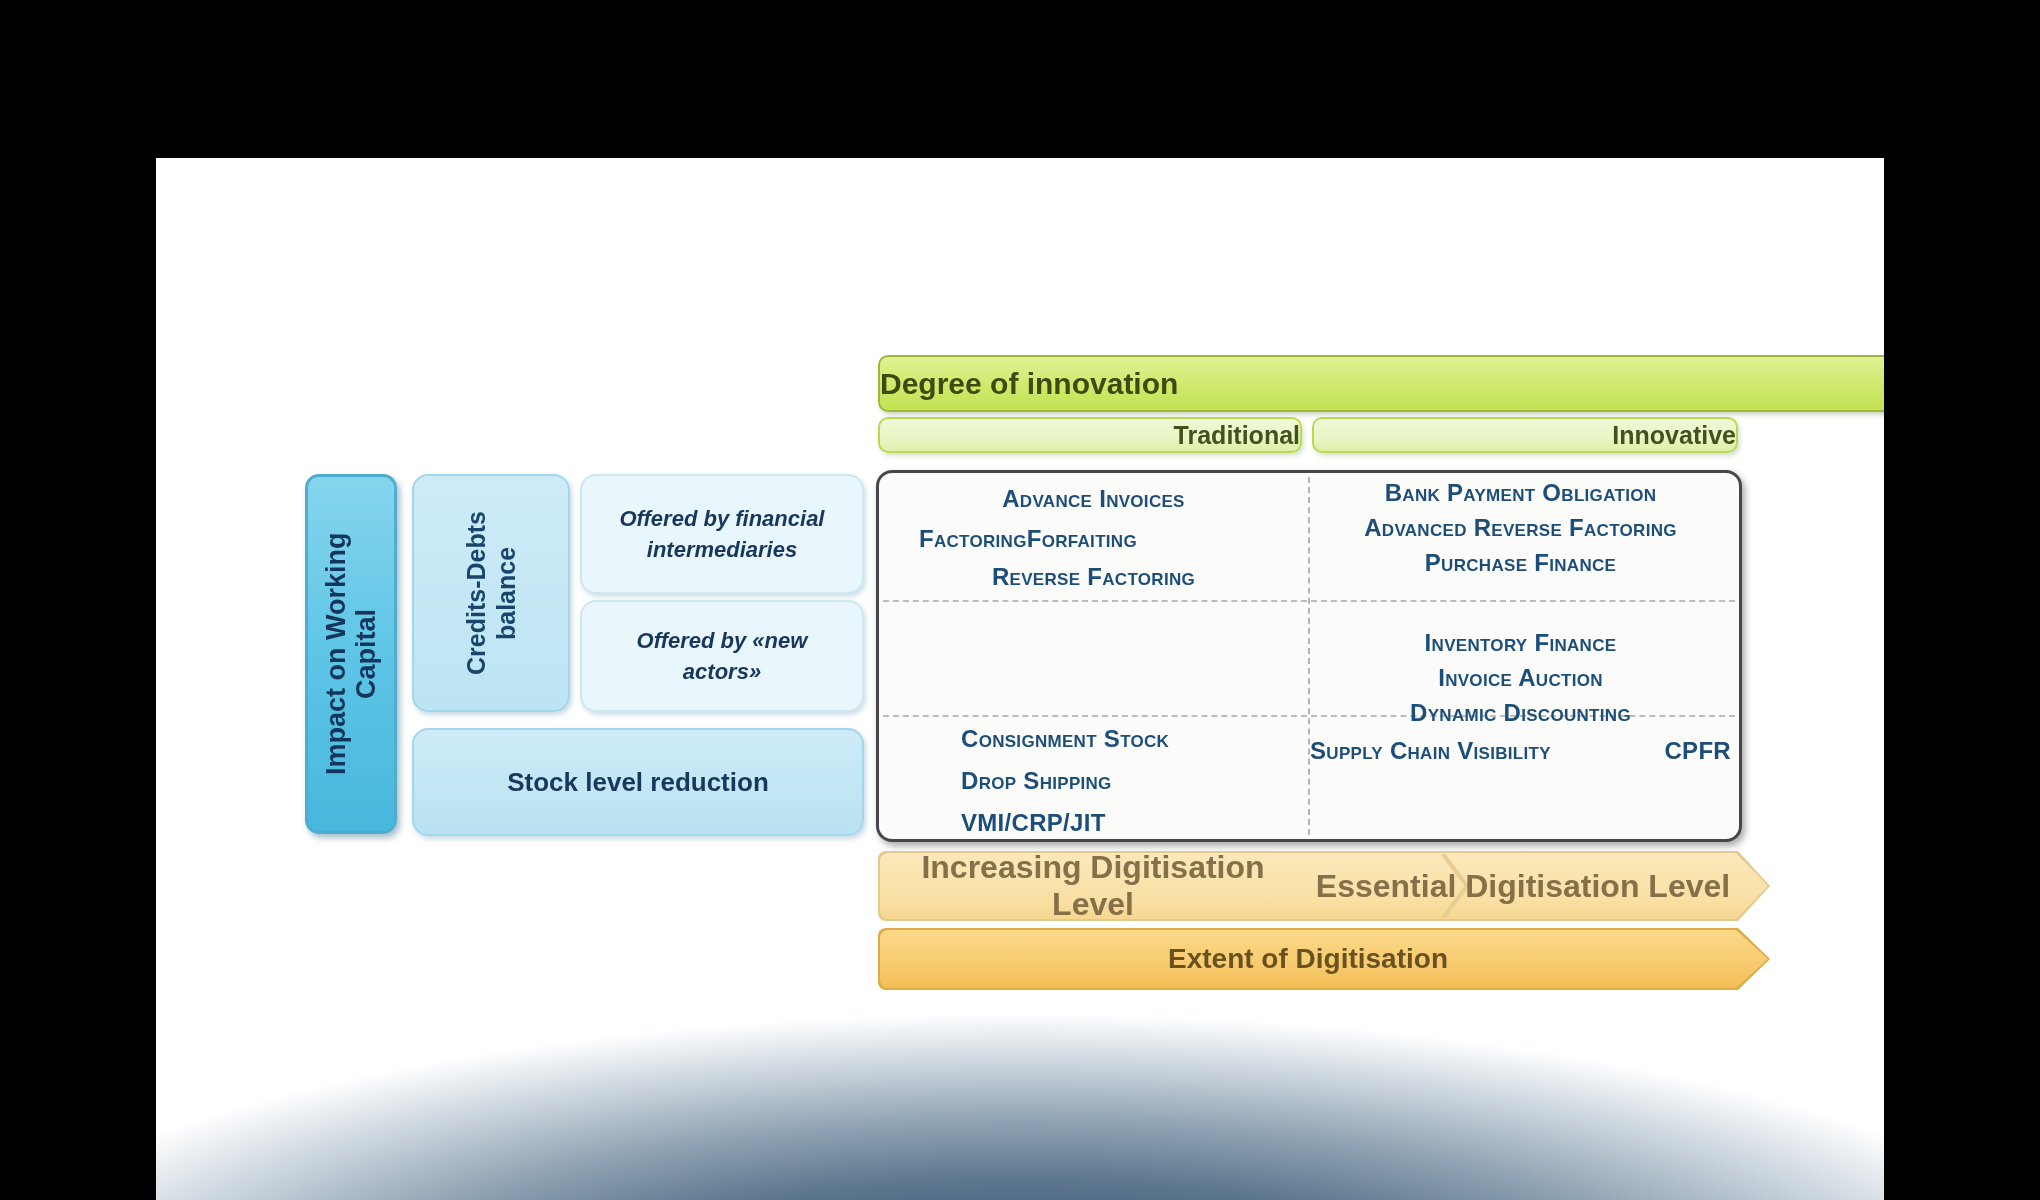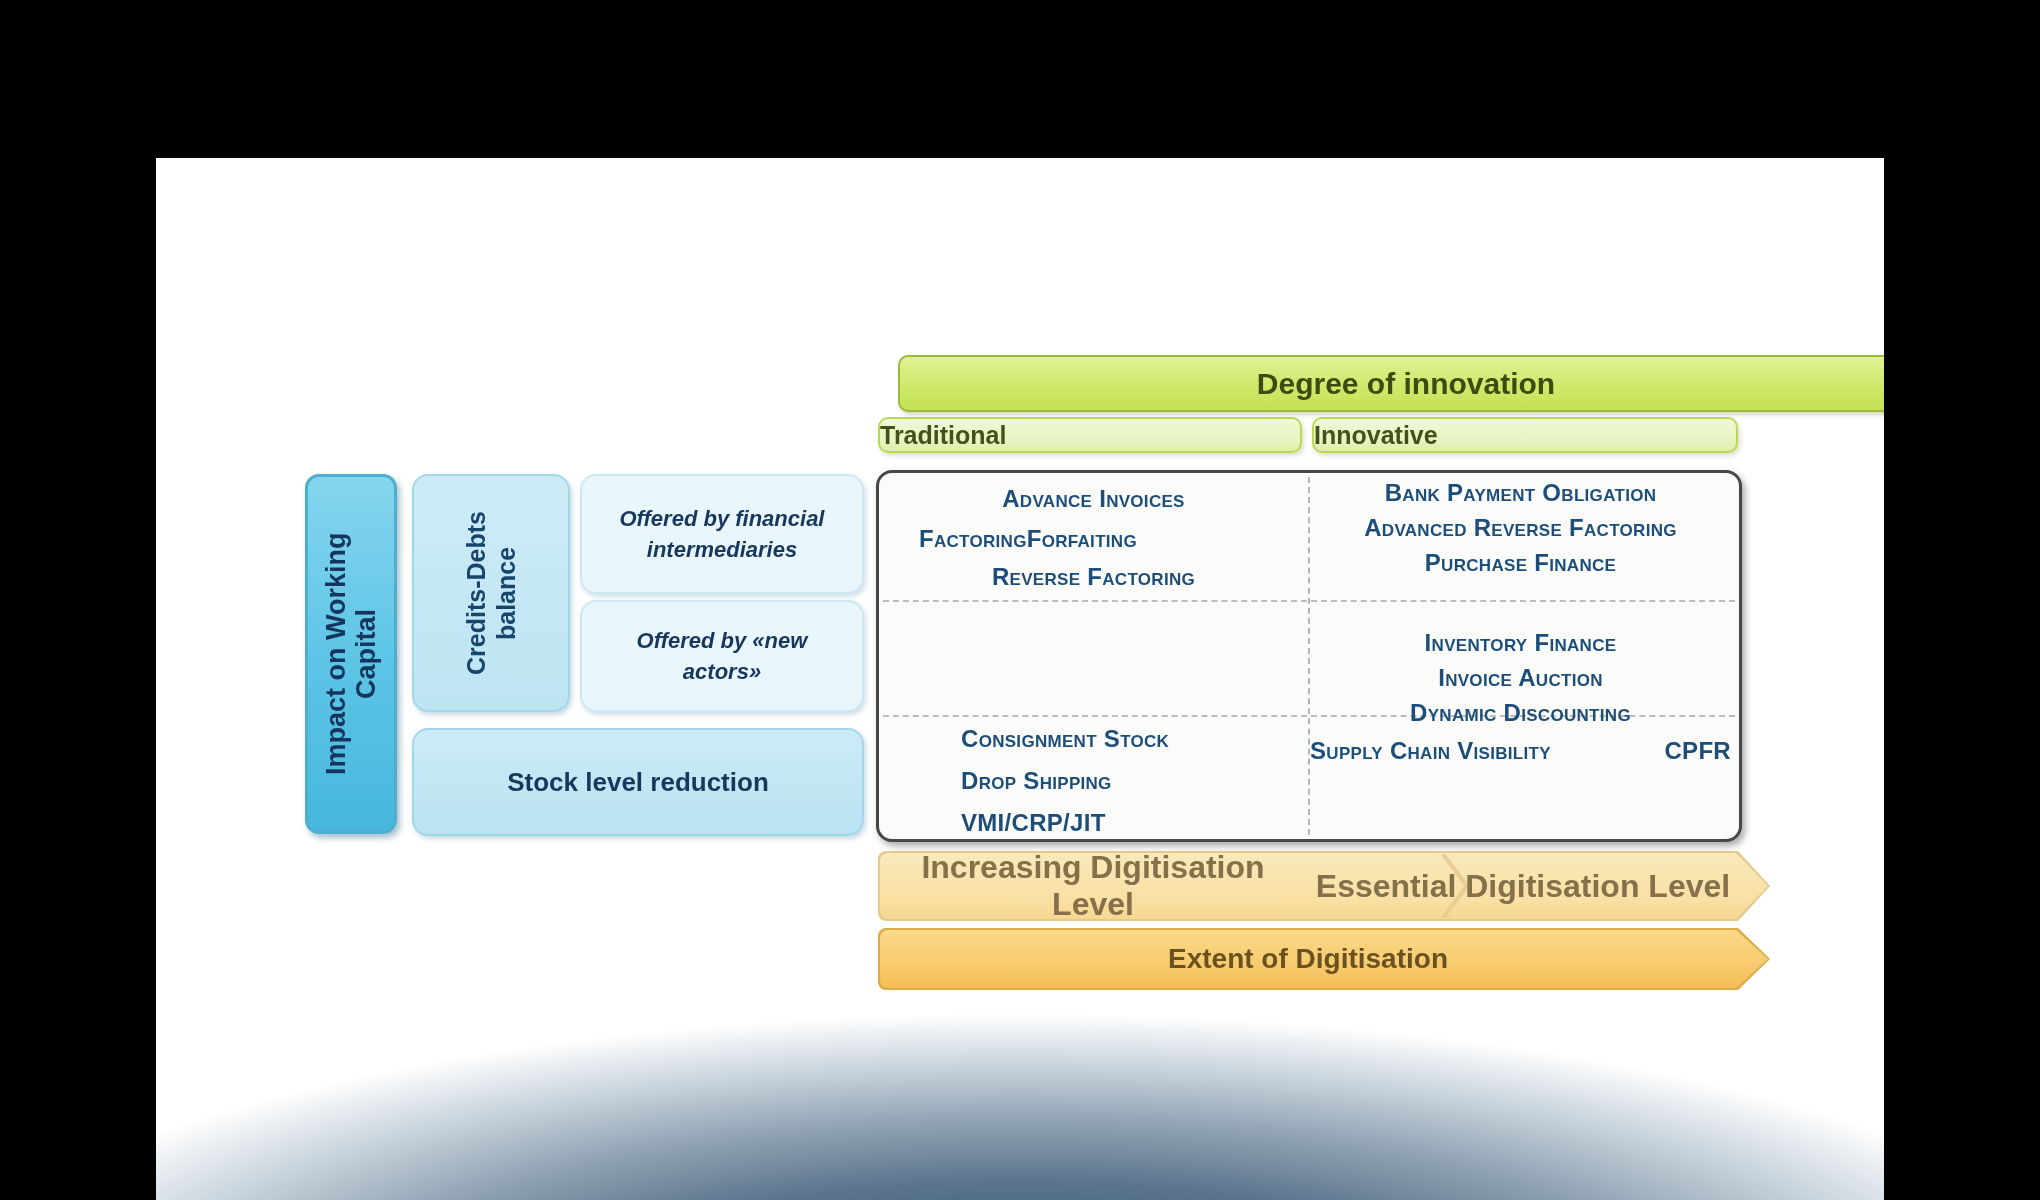--- a/index.html
+++ b/index.html
@@ -14,32 +14,32 @@
     width: 1728px; height: 1042px; background: #ffffff; overflow: hidden;
   }
   
   .globe {
     position: absolute; left: -80px; right: -80px; bottom: -120px; height: 330px;
     background: radial-gradient(ellipse 62% 100% at 50% 100%,
        #31506e 0%, #3d5a77 22%, #5b758d 42%, #8fa2b3 60%, #ccd6de 78%, rgba(255,255,255,0) 93%);
   }
   
   .banner {
-    position: absolute; left: 742px; top: 197px; width: 1016px; height: 57px;
+    position: absolute; left: 722px; top: 197px; width: 1016px; height: 57px;
     background: linear-gradient(180deg, #e0f195 0%, #cfe96b 55%, #c3e254 100%);
     border: 2px solid #9db93c; border-radius: 10px;
-    display: flex; align-items: center; justify-content: center;
+    display: flex; align-items: center; 
     box-shadow: 2px 3px 4px rgba(120,140,80,0.35);
   }
   .banner span { font-size: 30px; font-weight: bold; color: #3c4c10; }
   .col-hdr {
     position: absolute; top: 259px; height: 36px;
     background: linear-gradient(180deg, #f1f8d8 0%, #e9f5c4 60%, #def0a8 100%);
     border: 2px solid #b9da50; border-radius: 10px;
-    display: flex; align-items: center; justify-content: flex-start;
+    display: flex; align-items: center; justify-content: flex-end;
     box-shadow: 2px 3px 4px rgba(120,140,80,0.25);
   }
   .col-hdr span { font-size: 25px; font-weight: bold; color: #44511b; }
   .hdr-trad { left: 722px; width: 424px; }
   .hdr-innov { left: 1156px; width: 426px; }
   
   .matrix {
     position: absolute; left: 720px; top: 312px; width: 866px; height: 372px;
     background: #fbfbfa; border: 3px solid #47474b; border-radius: 16px;
     box-shadow: 3px 4px 7px rgba(40,40,40,0.4);

